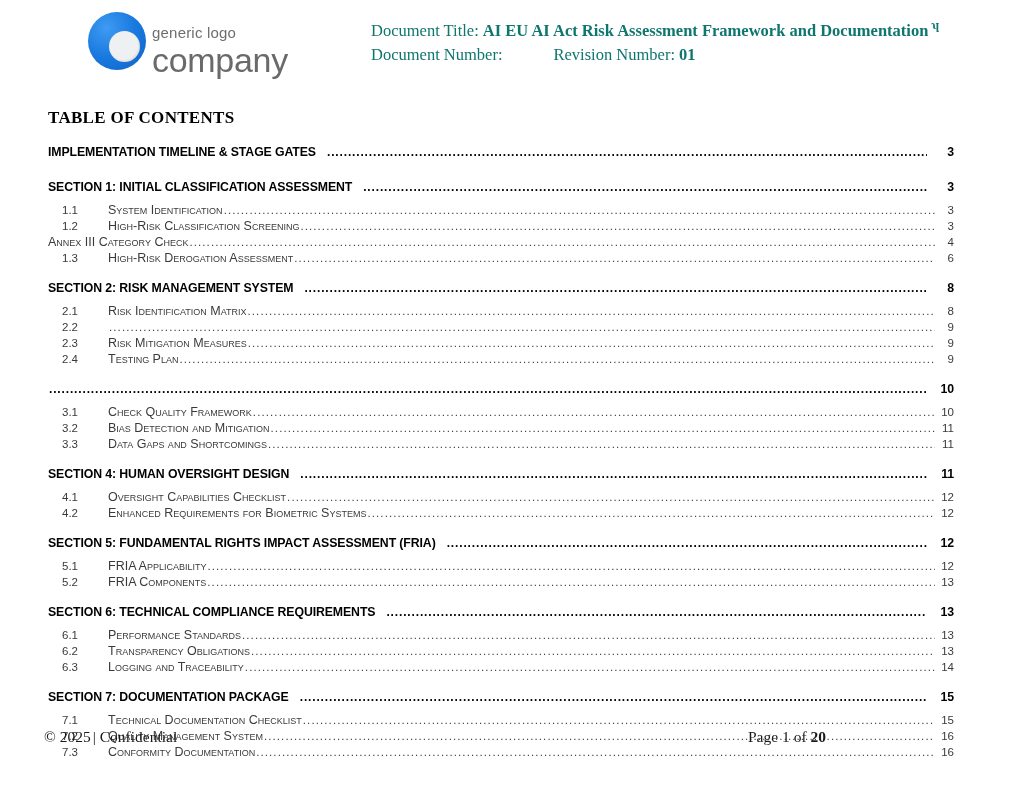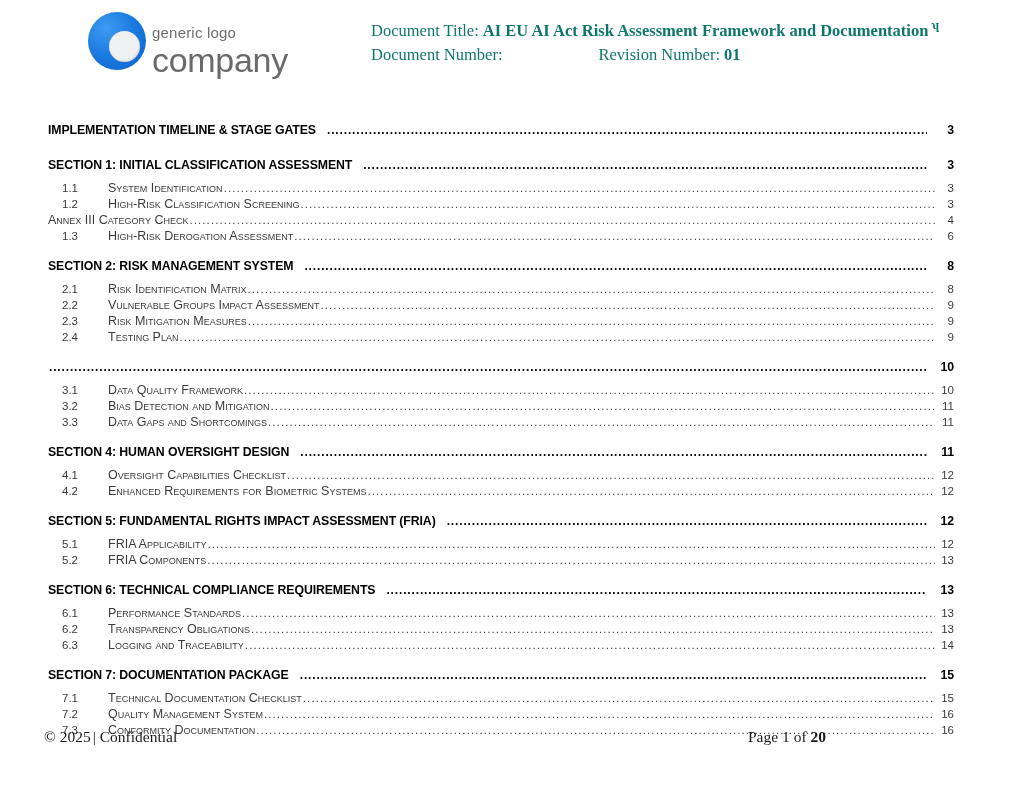--- a/index.html
+++ b/index.html
@@ -92,21 +92,21 @@
     white-space: nowrap;
   }
   #doc-meta .meta-label { font-weight: normal; }
   #doc-meta .meta-value { font-weight: bold; }
   #doc-meta .title-tick {
     font-weight: bold;
     font-size: 12px;
     vertical-align: super;
     margin-left: 3px;
   }
-  #doc-meta .rev-group { margin-left: 96px; }
+  #doc-meta .rev-group { margin-left: 51px; }
 
   
   #toc {
     position: absolute;
     left: 48px;
     top: 108px;
     width: 906px;
   }
   #toc-heading {
     font-family: "Liberation Serif", serif;
@@ -233,20 +233,21 @@
       <span class="meta-value">AI EU AI Act Risk Assessment Framework and Documentation</span><span class="title-tick">ʮ</span>
     </div>
     <div class="meta-row">
       <span class="meta-label">Document Number:</span><span class="meta-value"></span><span class="rev-group"><span class="meta-label">Revision Number:</span> <span class="meta-value">01</span></span>
     </div>
   </div>
 
 </div>
 
 <div id="toc">
+  <div id="toc-heading">TABLE OF CONTENTS</div>
   <div id="toc-list">
       <div class="toc-row lvl1 gap-before gap-after">
         <span class="t-label">IMPLEMENTATION TIMELINE &amp; STAGE GATES</span>
         <span class="t-leader"></span>
         <span class="t-page">3</span>
       </div>
       <div class="toc-row lvl1 gap-before gap-after">
         <span class="t-label">SECTION 1: INITIAL CLASSIFICATION ASSESSMENT </span>
         <span class="t-leader"></span>
         <span class="t-page">3</span>
@@ -281,21 +282,20 @@
         <span class="t-page">8</span>
       </div>
       <div class="toc-row lvl2">
         <span class="t-num">2.1</span>
         <span class="t-label">Risk Identification Matrix</span>
         <span class="t-leader"></span>
         <span class="t-page">8</span>
       </div>
       <div class="toc-row lvl2">
         <span class="t-num">2.2</span>
-        <span class="t-label">Vulnerable Groups Impact Assessment </span>
         <span class="t-leader"></span>
         <span class="t-page">9</span>
       </div>
       <div class="toc-row lvl2">
         <span class="t-num">2.3</span>
         <span class="t-label">Risk Mitigation Measures </span>
         <span class="t-leader"></span>
         <span class="t-page">9</span>
       </div>
       <div class="toc-row lvl2">
@@ -303,21 +303,21 @@
         <span class="t-label">Testing Plan </span>
         <span class="t-leader"></span>
         <span class="t-page">9</span>
       </div>
       <div class="toc-row lvl1 gap-before gap-after">
         <span class="t-leader"></span>
         <span class="t-page">10</span>
       </div>
       <div class="toc-row lvl2">
         <span class="t-num">3.1</span>
-        <span class="t-label">Data Quality Framework</span>
+        <span class="t-label">Check Quality Framework</span>
         <span class="t-leader"></span>
         <span class="t-page">10</span>
       </div>
       <div class="toc-row lvl2">
         <span class="t-num">3.2</span>
         <span class="t-label">Bias Detection and Mitigation </span>
         <span class="t-leader"></span>
         <span class="t-page">11</span>
       </div>
       <div class="toc-row lvl2">

